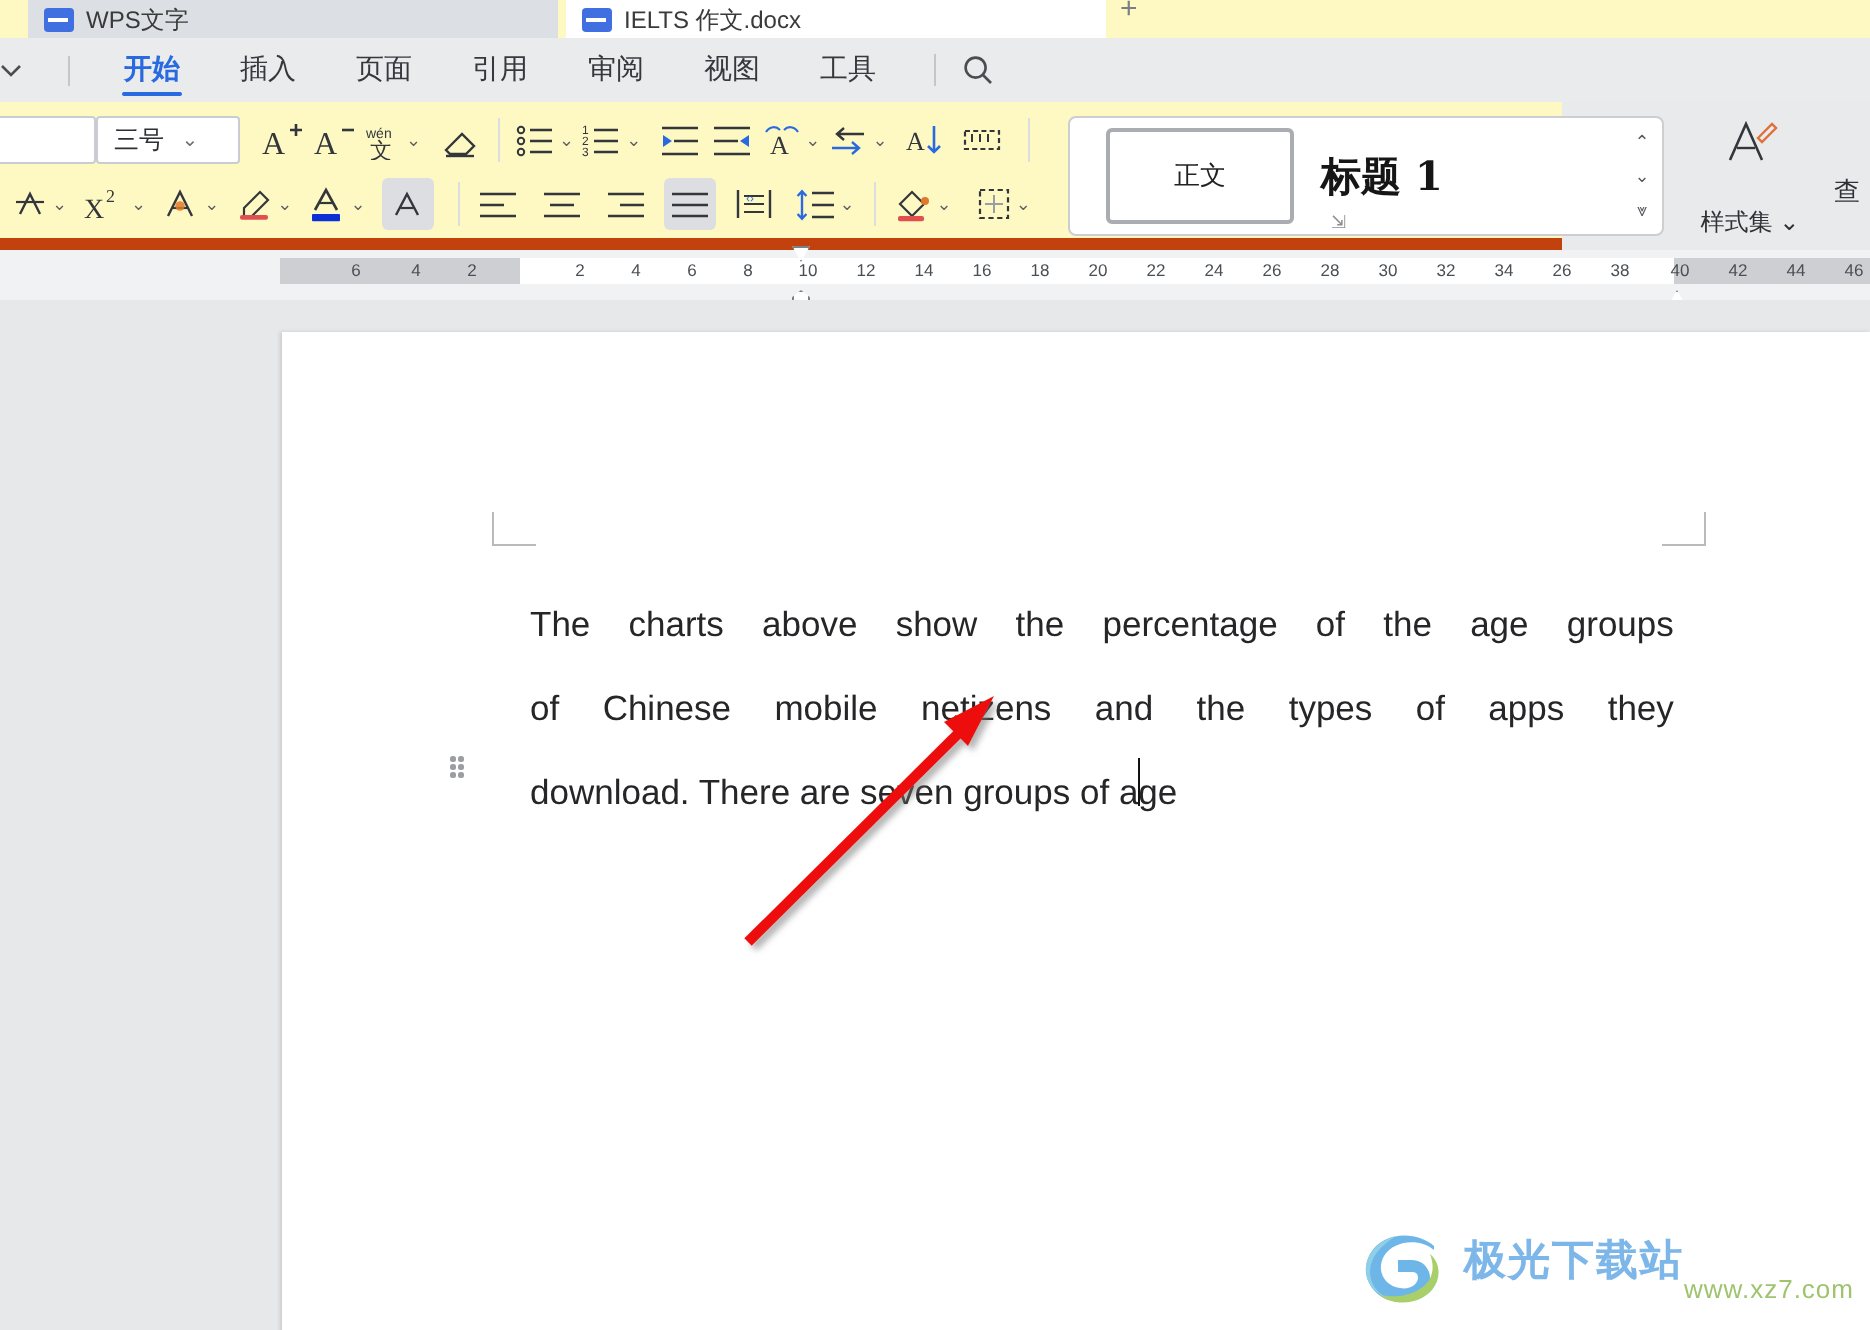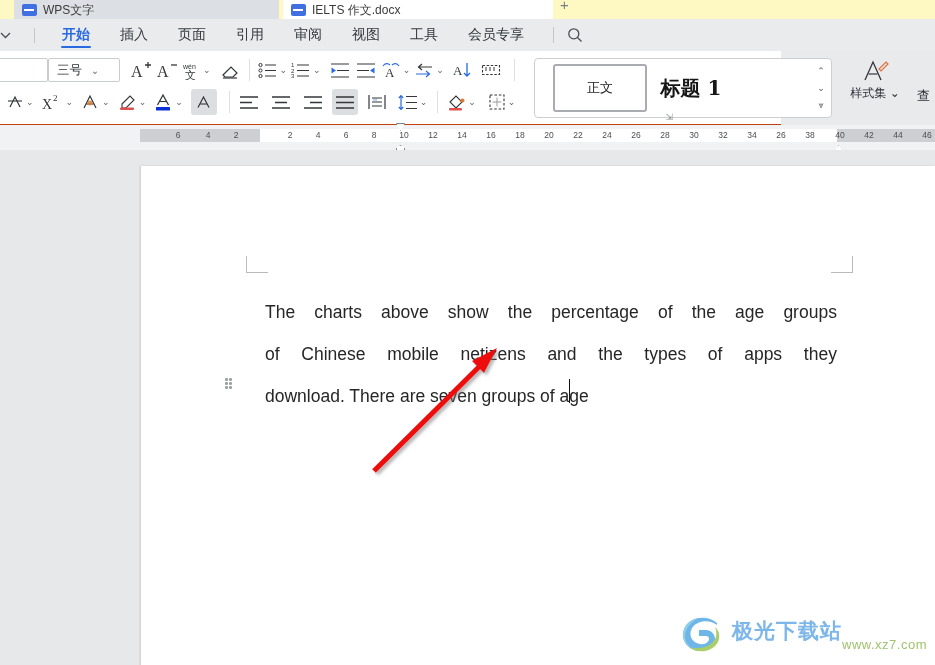--- a/index.html
+++ b/index.html
@@ -66,22 +66,22 @@
   .rt-item.active::after {
     content: ""; position: absolute; left: 14px; right: 14px; bottom: 3px;
     height: 2px; background: #2a6ae0; border-radius: 1px;
   }
   .rt-sep2 { width: 1px; height: 16px; background: #c3c6ca; margin: 0 10px 0 14px; }
   .rt-search { width: 22px; height: 22px; display: flex; align-items: center; justify-content: center; cursor: pointer; }
 
   
   .toolbar {
     position: absolute; top: 51px; left: 0; width: 781px; height: 74px;
-    background: #ffffff;
-    border-bottom: 1px solid #c2410c;
+    background: #fef9c3;
+    border-bottom: 6px solid #c2410c;
   }
   .tb-row { position: absolute; left: 0; width: 935px; height: 30px; display: flex; align-items: center; }
   .tb-row.r1 { top: 4px; }
   .tb-row.r2 { top: 36px; }
 
   .combo {
     height: 24px; border: 1px solid #c9ccd0; background: #fff;
     display: flex; align-items: center; border-radius: 2px;
     font-size: 12.5px; color: #2c2f33;
   }
@@ -118,21 +118,21 @@
     position: absolute; right: 2px; top: 3px; bottom: 3px; width: 16px;
     display: flex; flex-direction: column; align-items: center;
     justify-content: space-around; color: #55585d; font-size: 9px;
   }
   .gscroll div { cursor: pointer; line-height: 8px; }
 
   .styleset {
     position: absolute; left: 845px; top: 8px; width: 60px;
     display: flex; flex-direction: column; align-items: center; cursor: pointer;
   }
-  .styleset .sslabel { font-size: 12px; color: #2e3136; margin-top: 2px; white-space: nowrap; }
+  .styleset .sslabel { font-size: 12px; color: #2e3136; margin-top: 20px; white-space: nowrap; }
   .find-cut {
     position: absolute; left: 917px; top: 36px; font-size: 13px; color: #2e3136;
     white-space: nowrap;
   }
   .launcher {
     position: absolute; right: 108px; bottom: 2px;
     font-size: 9px; color: #8b8e93;
   }
 
   
@@ -233,21 +233,20 @@
         </svg>
     </div>
     <div class="rt-sep"></div>
     <div class="rt-item active">开始</div>
     <div class="rt-item">插入</div>
     <div class="rt-item">页面</div>
     <div class="rt-item">引用</div>
     <div class="rt-item">审阅</div>
     <div class="rt-item">视图</div>
     <div class="rt-item">工具</div>
-    <div class="rt-item">会员专享</div>
     <div class="rt-sep2"></div>
     <div class="rt-search">
       <svg class="ic" width="16" height="16" viewBox="0 0 16 16">
           <circle cx="6.8" cy="6.8" r="5" fill="none" stroke="#4a4d52" stroke-width="1.3"></circle>
           <path d="M10.5 10.5L14.5 14.5" stroke="#4a4d52" stroke-width="1.3" fill="none"></path>
         </svg>
     </div>
   </div>
 
   <div class="toolbar">

